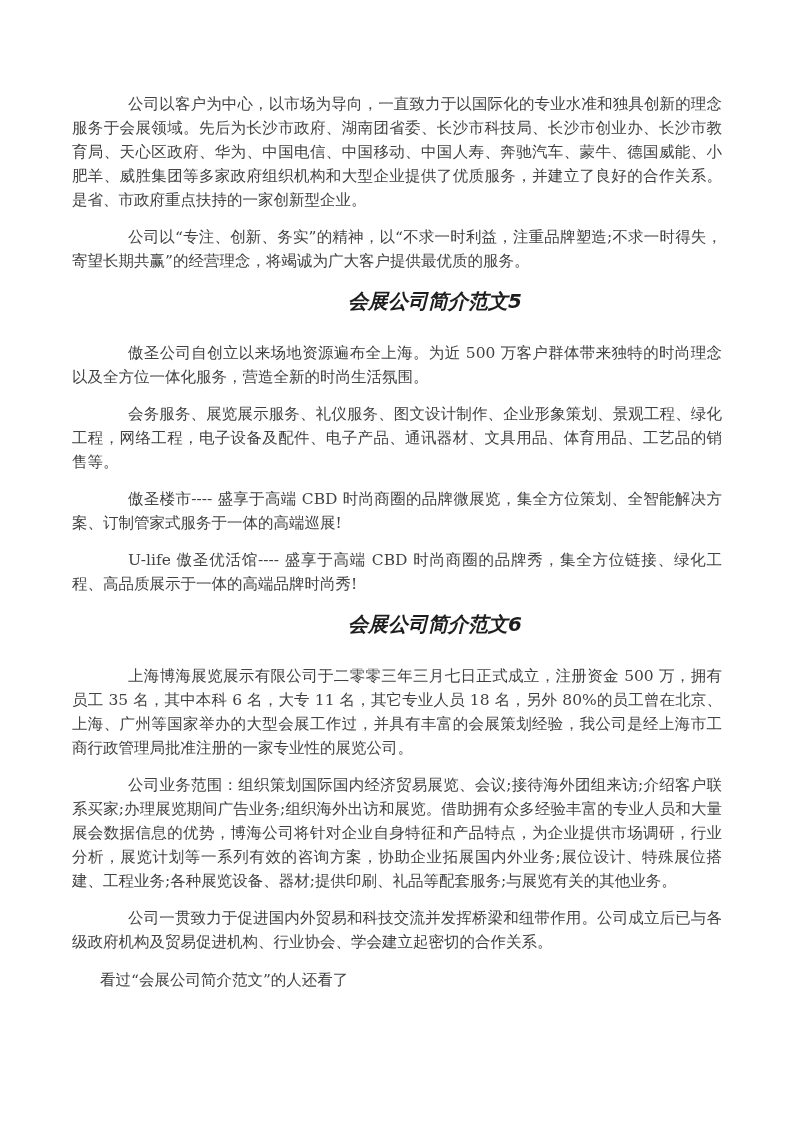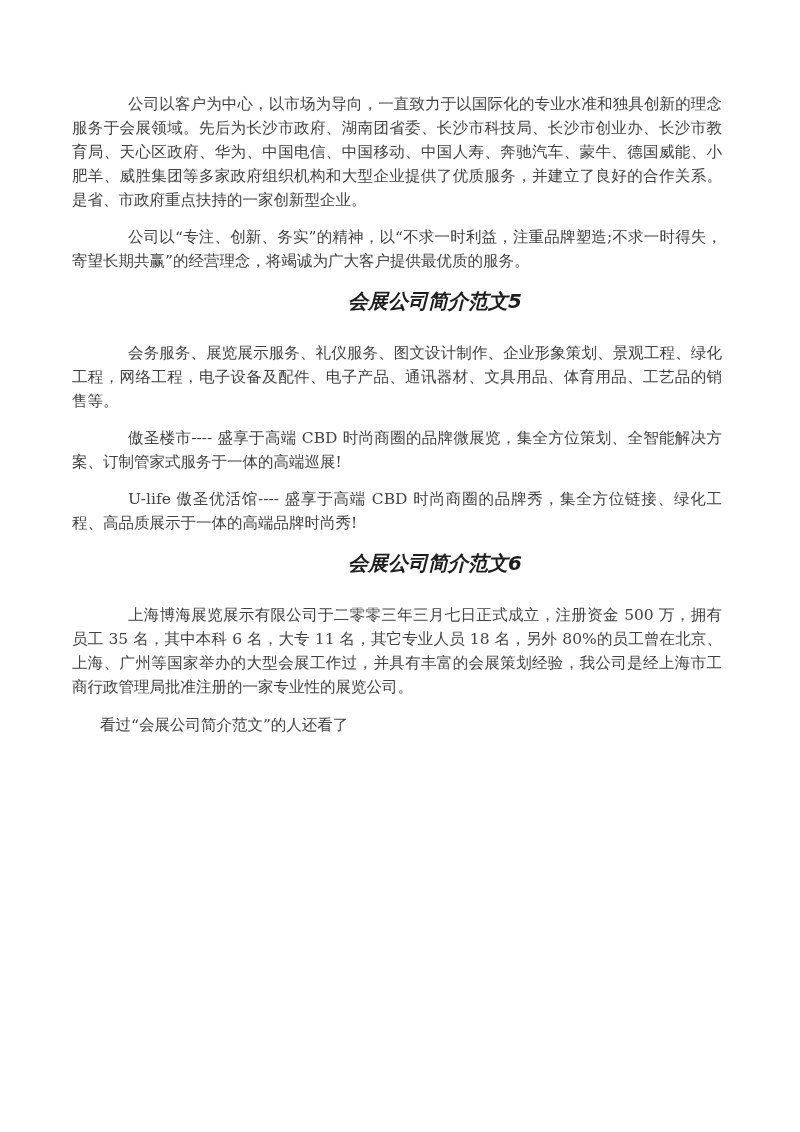--- a/index.html
+++ b/index.html
@@ -43,19 +43,22 @@
     text-indent: 28px;
   }
 </style>
 </head>
 <body>
 
 <div class="page">
   <p class="para">公司以客户为中心，以市场为导向，一直致力于以国际化的专业水准和独具创新的理念服务于会展领域。先后为长沙市政府、湖南团省委、长沙市科技局、长沙市创业办、长沙市教育局、天心区政府、华为、中国电信、中国移动、中国人寿、奔驰汽车、蒙牛、德国威能、小肥羊、威胜集团等多家政府组织机构和大型企业提供了优质服务，并建立了良好的合作关系。是省、市政府重点扶持的一家创新型企业。</p>
   <p class="para">公司以“专注、创新、务实”的精神，以“不求一时利益，注重品牌塑造;不求一时得失，寄望长期共赢”的经营理念，将竭诚为广大客户提供最优质的服务。</p>
   <h2 class="heading">会展公司简介范文5</h2>
+  <p class="para">傲圣公司自创立以来场地资源遍布全上海。为近 500 万客户群体带来独特的时尚理念以及全方位一体化服务，营造全新的时尚生活氛围。</p>
   <p class="para">会务服务、展览展示服务、礼仪服务、图文设计制作、企业形象策划、景观工程、绿化工程，网络工程，电子设备及配件、电子产品、通讯器材、文具用品、体育用品、工艺品的销售等。</p>
   <p class="para">傲圣楼市---- 盛享于高端 CBD 时尚商圈的品牌微展览，集全方位策划、全智能解决方案、订制管家式服务于一体的高端巡展!</p>
   <p class="para">U-life 傲圣优活馆---- 盛享于高端 CBD 时尚商圈的品牌秀，集全方位链接、绿化工程、高品质展示于一体的高端品牌时尚秀!</p>
   <h2 class="heading">会展公司简介范文6</h2>
   <p class="para">上海博海展览展示有限公司于二零零三年三月七日正式成立，注册资金 500 万，拥有员工 35 名，其中本科 6 名，大专 11 名，其它专业人员 18 名，另外 80%的员工曾在北京、上海、广州等国家举办的大型会展工作过，并具有丰富的会展策划经验，我公司是经上海市工商行政管理局批准注册的一家专业性的展览公司。</p>
+  <p class="para">公司业务范围：组织策划国际国内经济贸易展览、会议;接待海外团组来访;介绍客户联系买家;办理展览期间广告业务;组织海外出访和展览。借助拥有众多经验丰富的专业人员和大量展会数据信息的优势，博海公司将针对企业自身特征和产品特点，为企业提供市场调研，行业分析，展览计划等一系列有效的咨询方案，协助企业拓展国内外业务;展位设计、特殊展位搭建、工程业务;各种展览设备、器材;提供印刷、礼品等配套服务;与展览有关的其他业务。</p>
+  <p class="para">公司一贯致力于促进国内外贸易和科技交流并发挥桥梁和纽带作用。公司成立后已与各级政府机构及贸易促进机构、行业协会、学会建立起密切的合作关系。</p>
   <p class="para footer-line">看过“会展公司简介范文”的人还看了</p>
 </div>
 
 </body></html>

